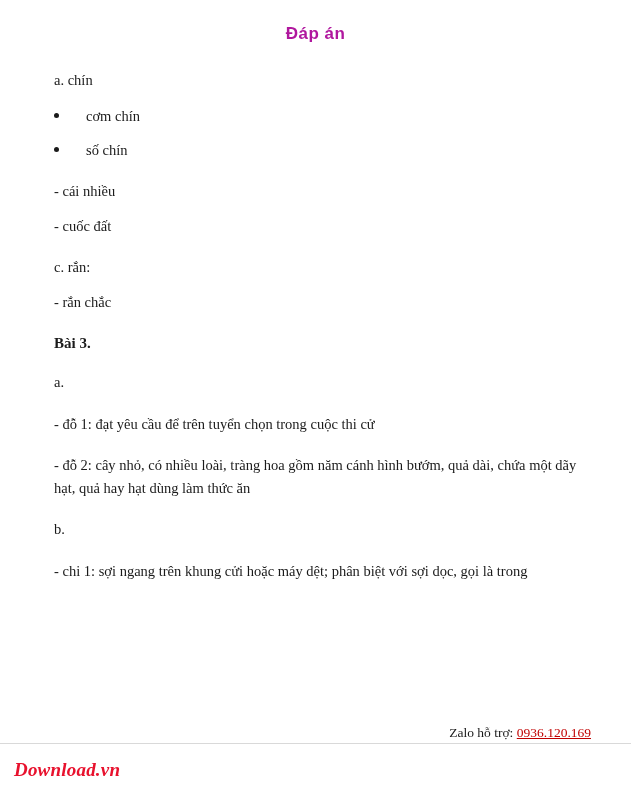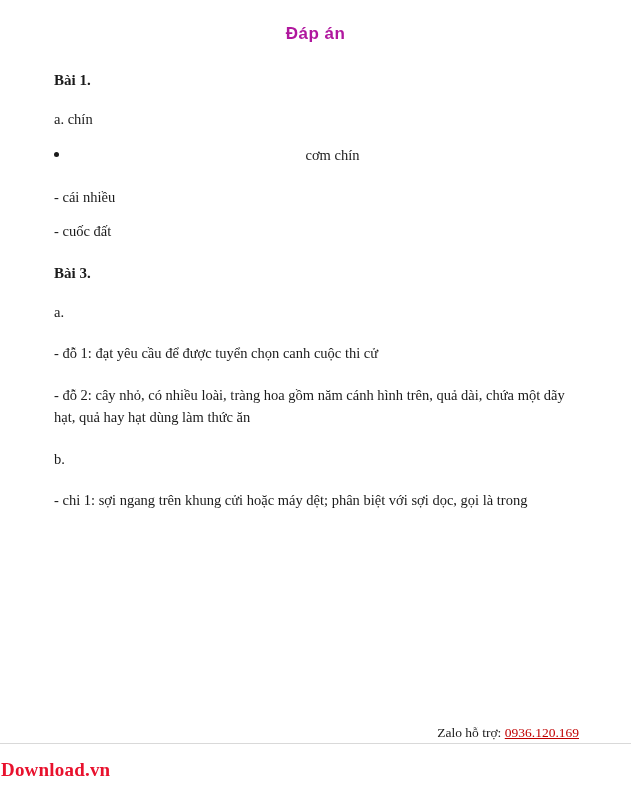--- a/index.html
+++ b/index.html
@@ -55,21 +55,20 @@
     list-style: none;
     margin: 14px 0 0 0;
     padding: 0 0 0 2px;
   }
   ul.bullets li {
     font-size: 14.5px;
     line-height: 1.55;
     margin: 0 0 11px 0;
     padding-left: 32px;
     position: relative;
-    text-align: center;
   }
   ul.bullets li::before {
     content: "";
     position: absolute;
     left: 0px;
     top: 8px;
     width: 5px;
     height: 5px;
     background: #1a1a1a;
     border-radius: 50%;
@@ -84,67 +83,70 @@
   .footer-rule {
     position: absolute;
     left: 0;
     top: 0;
     width: 631px;
     height: 1px;
     background: #d9d9d9;
   }
   .brand {
     position: absolute;
-    left: 1px;
+    left: 14px;
     top: 16px;
     font-family: "Liberation Serif", serif;
     font-weight: bold;
+    font-style: italic;
     font-size: 19px;
     color: #e8112d;
     letter-spacing: 0.2px;
   }
   .brand .tld {
     color: #e8112d;
   }
   .support {
     position: absolute;
-    right: 52px;
+    right: 40px;
     top: -18px;
     font-size: 13.5px;
     color: #1a1a1a;
   }
   .support .phone {
     color: #c00000;
     text-decoration: underline;
   }
 </style>
 </head>
 <body>
 
 <div class="page">
 
   <h1 class="doc-title">Đáp án</h1>
 
-  <div class="section-heading">Bài 1.</div>
 
   <p class="para">a. chín</p>
 
   <ul class="bullets">
     <li>cơm chín</li>
+    <li>số chín</li>
   </ul>
 
   <p class="para">- cái nhiều</p>
   <p class="para-tight">- cuốc đất</p>
 
+  <p class="para">c. rắn:</p>
+  <p class="para-tight">- rắn chắc</p>
 
   <div class="section-heading">Bài 3.</div>
 
   <p class="para">a.</p>
-  <p class="para">- đỗ 1: đạt yêu cầu để được tuyển chọn canh cuộc thi cử</p>
-  <p class="para">- đỗ 2: cây nhỏ, có nhiều loài, tràng hoa gồm năm cánh hình trên, quả dài, chứa một dãy hạt, quả hay hạt dùng làm thức ăn</p>
+  <p class="para">- đỗ 1: đạt yêu cầu để trên tuyển chọn trong cuộc thi cử</p>
+  <p class="para">- đỗ 2: cây nhỏ, có nhiều loài, tràng hoa gồm năm cánh hình bướm, quả dài, chứa một dãy hạt, quả hay hạt dùng làm thức ăn</p>
 
   <p class="para">b.</p>
   <p class="para">- chi 1: sợi ngang trên khung cửi hoặc máy dệt; phân biệt với sợi dọc, gọi là trong</p>
 
   <div class="footer">
     <div class="footer-rule"></div>
     <div class="support">
       <span>Zalo hỗ trợ: </span><span class="phone">0936.120.169</span>
     </div>
     <div class="brand">

